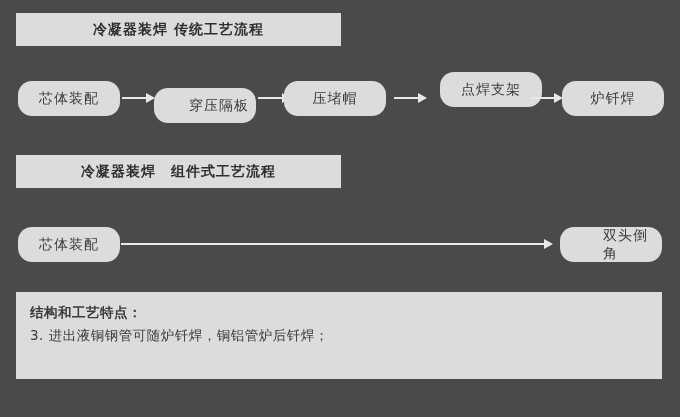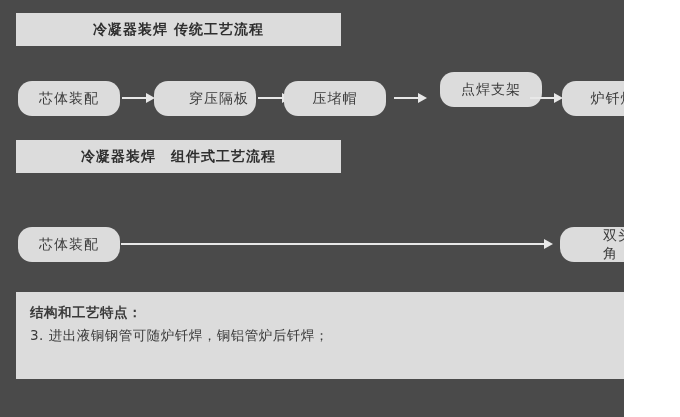--- a/index.html
+++ b/index.html
@@ -1,18 +1,18 @@
 <!DOCTYPE html>
 <html><head>
 <meta charset="utf-8">
 <style>
   html, body { margin: 0; padding: 0; }
   .canvas {
     position: relative;
-    width: 624px;
+    width: 680px;
     height: 417px;
     background: #4a4a4a;
     font-family: "DejaVu Sans", sans-serif;
     overflow: hidden;
   }
   .box {
     position: absolute;
     background: #dcdcdc;
     color: #3a3a3a;
     display: flex;
@@ -76,32 +76,32 @@
 </head>
 <body>
 
 <div class="canvas">
 
   <div class="box title-box" style="top:13px;">冷凝器装焊 传统工艺流程</div>
 
   <div class="box step" style="left:18px; top:81px;">芯体装配</div>
   <div class="arrow" style="left:122px; top:97px; width:24px;"></div>
 
-  <div class="box step" style="left:154px; top:81px;padding-left:28px;">穿压隔板</div>
+  <div class="box step" style="left:154px; top:88px;padding-left:28px;">穿压隔板</div>
   <div class="arrow" style="left:258px; top:97px; width:24px;"></div>
 
   <div class="box step" style="left:284px; top:81px;">压堵帽</div>
   <div class="arrow" style="left:394px; top:97px; width:24px;"></div>
 
   <div class="box step" style="left:426px; top:72px;margin-left:14px;">点焊支架</div>
   <div class="arrow" style="left:530px; top:97px; width:24px;"></div>
 
   <div class="box step" style="left:562px; top:81px;">炉钎焊</div>
 
-  <div class="box title-box" style="top:140px;">冷凝器装焊　组件式工艺流程</div>
+  <div class="box title-box" style="top:155px;">冷凝器装焊　组件式工艺流程</div>
 
   <div class="box step" style="left:18px; top:227px;">芯体装配</div>
   <div class="arrow" style="left:121px; top:243px; width:423px;"></div>
   <div class="box step" style="left:560px; top:227px;padding-left:43px;">双头倒角</div>
 
   <div class="notes">
     <div class="heading">结构和工艺特点：</div>
     <div class="item">3. 进出液铜钢管可随炉钎焊，铜铝管炉后钎焊；</div>
   </div>
 

